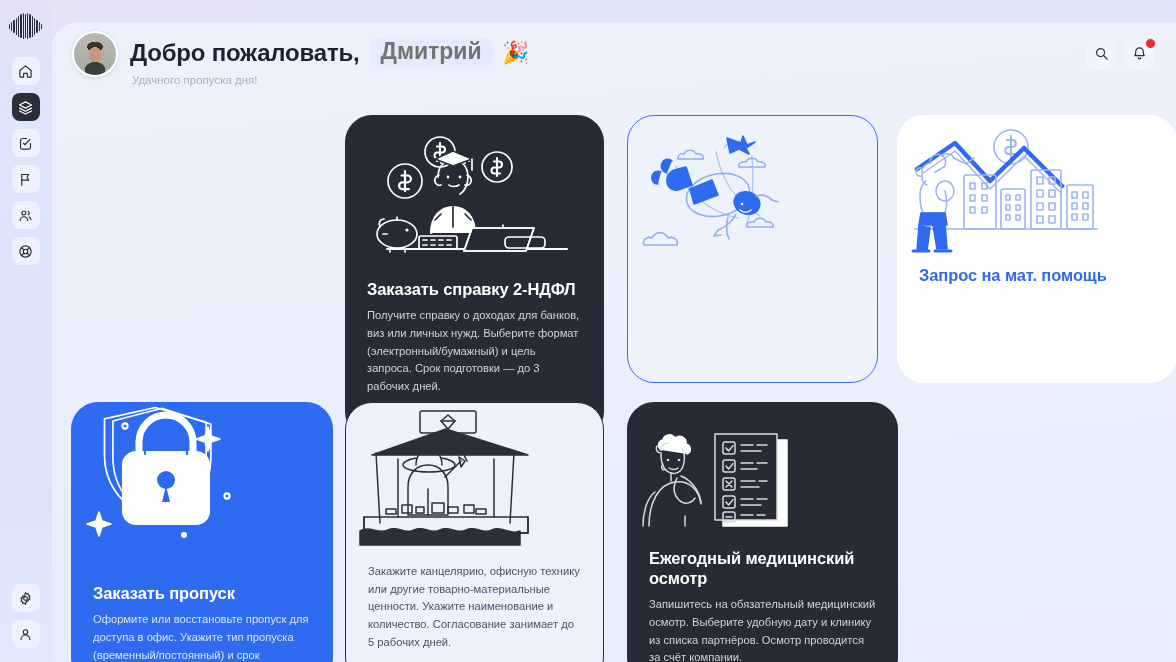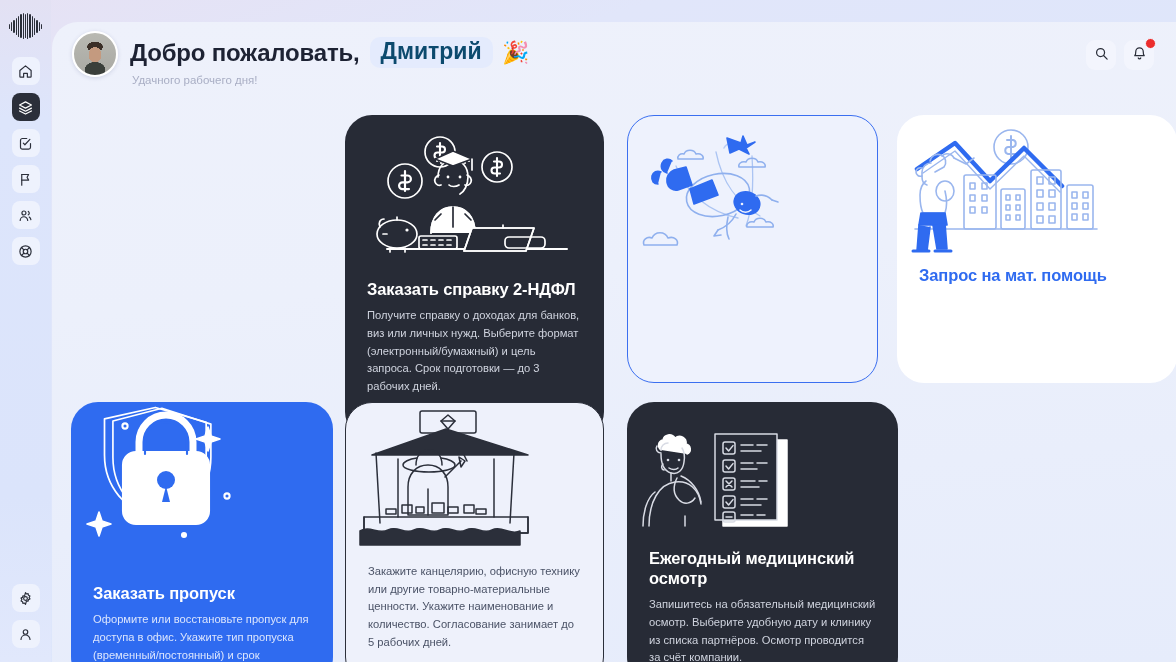--- a/index.html
+++ b/index.html
@@ -72,21 +72,21 @@
   }
   .welcome-row {
     position: absolute; left: 78px; top: 15px;
     display: flex; align-items: center; gap: 10px;
   }
   .welcome-title {
     font-size: 24px; font-weight: 700; color: #1d2233; letter-spacing: -0.2px;
     white-space: nowrap;
   }
   .name-pill {
-    font-size: 23px; font-weight: 700; color: #0c4a6e;
+    font-size: 23px; font-weight: 700; color: #737373;
     background: #e4ebfd; border-radius: 10px;
     padding: 1px 11px 3px 11px; white-space: nowrap;
   }
   .party { font-size: 22px; line-height: 1; }
   .subtitle {
     position: absolute; left: 80px; top: 52px;
     font-size: 11.5px; color: #a9aec4;
   }
   .header-actions {
     position: absolute; right: 22px; top: 18px;
@@ -262,21 +262,21 @@
   <main class="panel">
 
     <header class="header">
       <div class="avatar"></div>
 
       <div class="welcome-row">
         <span class="welcome-title">Добро пожаловать,</span>
         <span class="name-pill">Дмитрий</span>
         <span class="party">🎉</span>
       </div>
-      <div class="subtitle">Удачного рабочего дня!</div>
+      <div class="subtitle">Удачного пропуска дня!</div>
 
       <div class="header-actions">
         <div class="hdr-btn">
           <span>
             <svg viewBox="0 0 24 24" fill="none" stroke-width="2" stroke-linecap="round">
               <circle cx="10.5" cy="10.5" r="6.4"></circle>
                 <path d="M15.3 15.3 21 21"></path>
             </svg>
           </span>
         </div>

